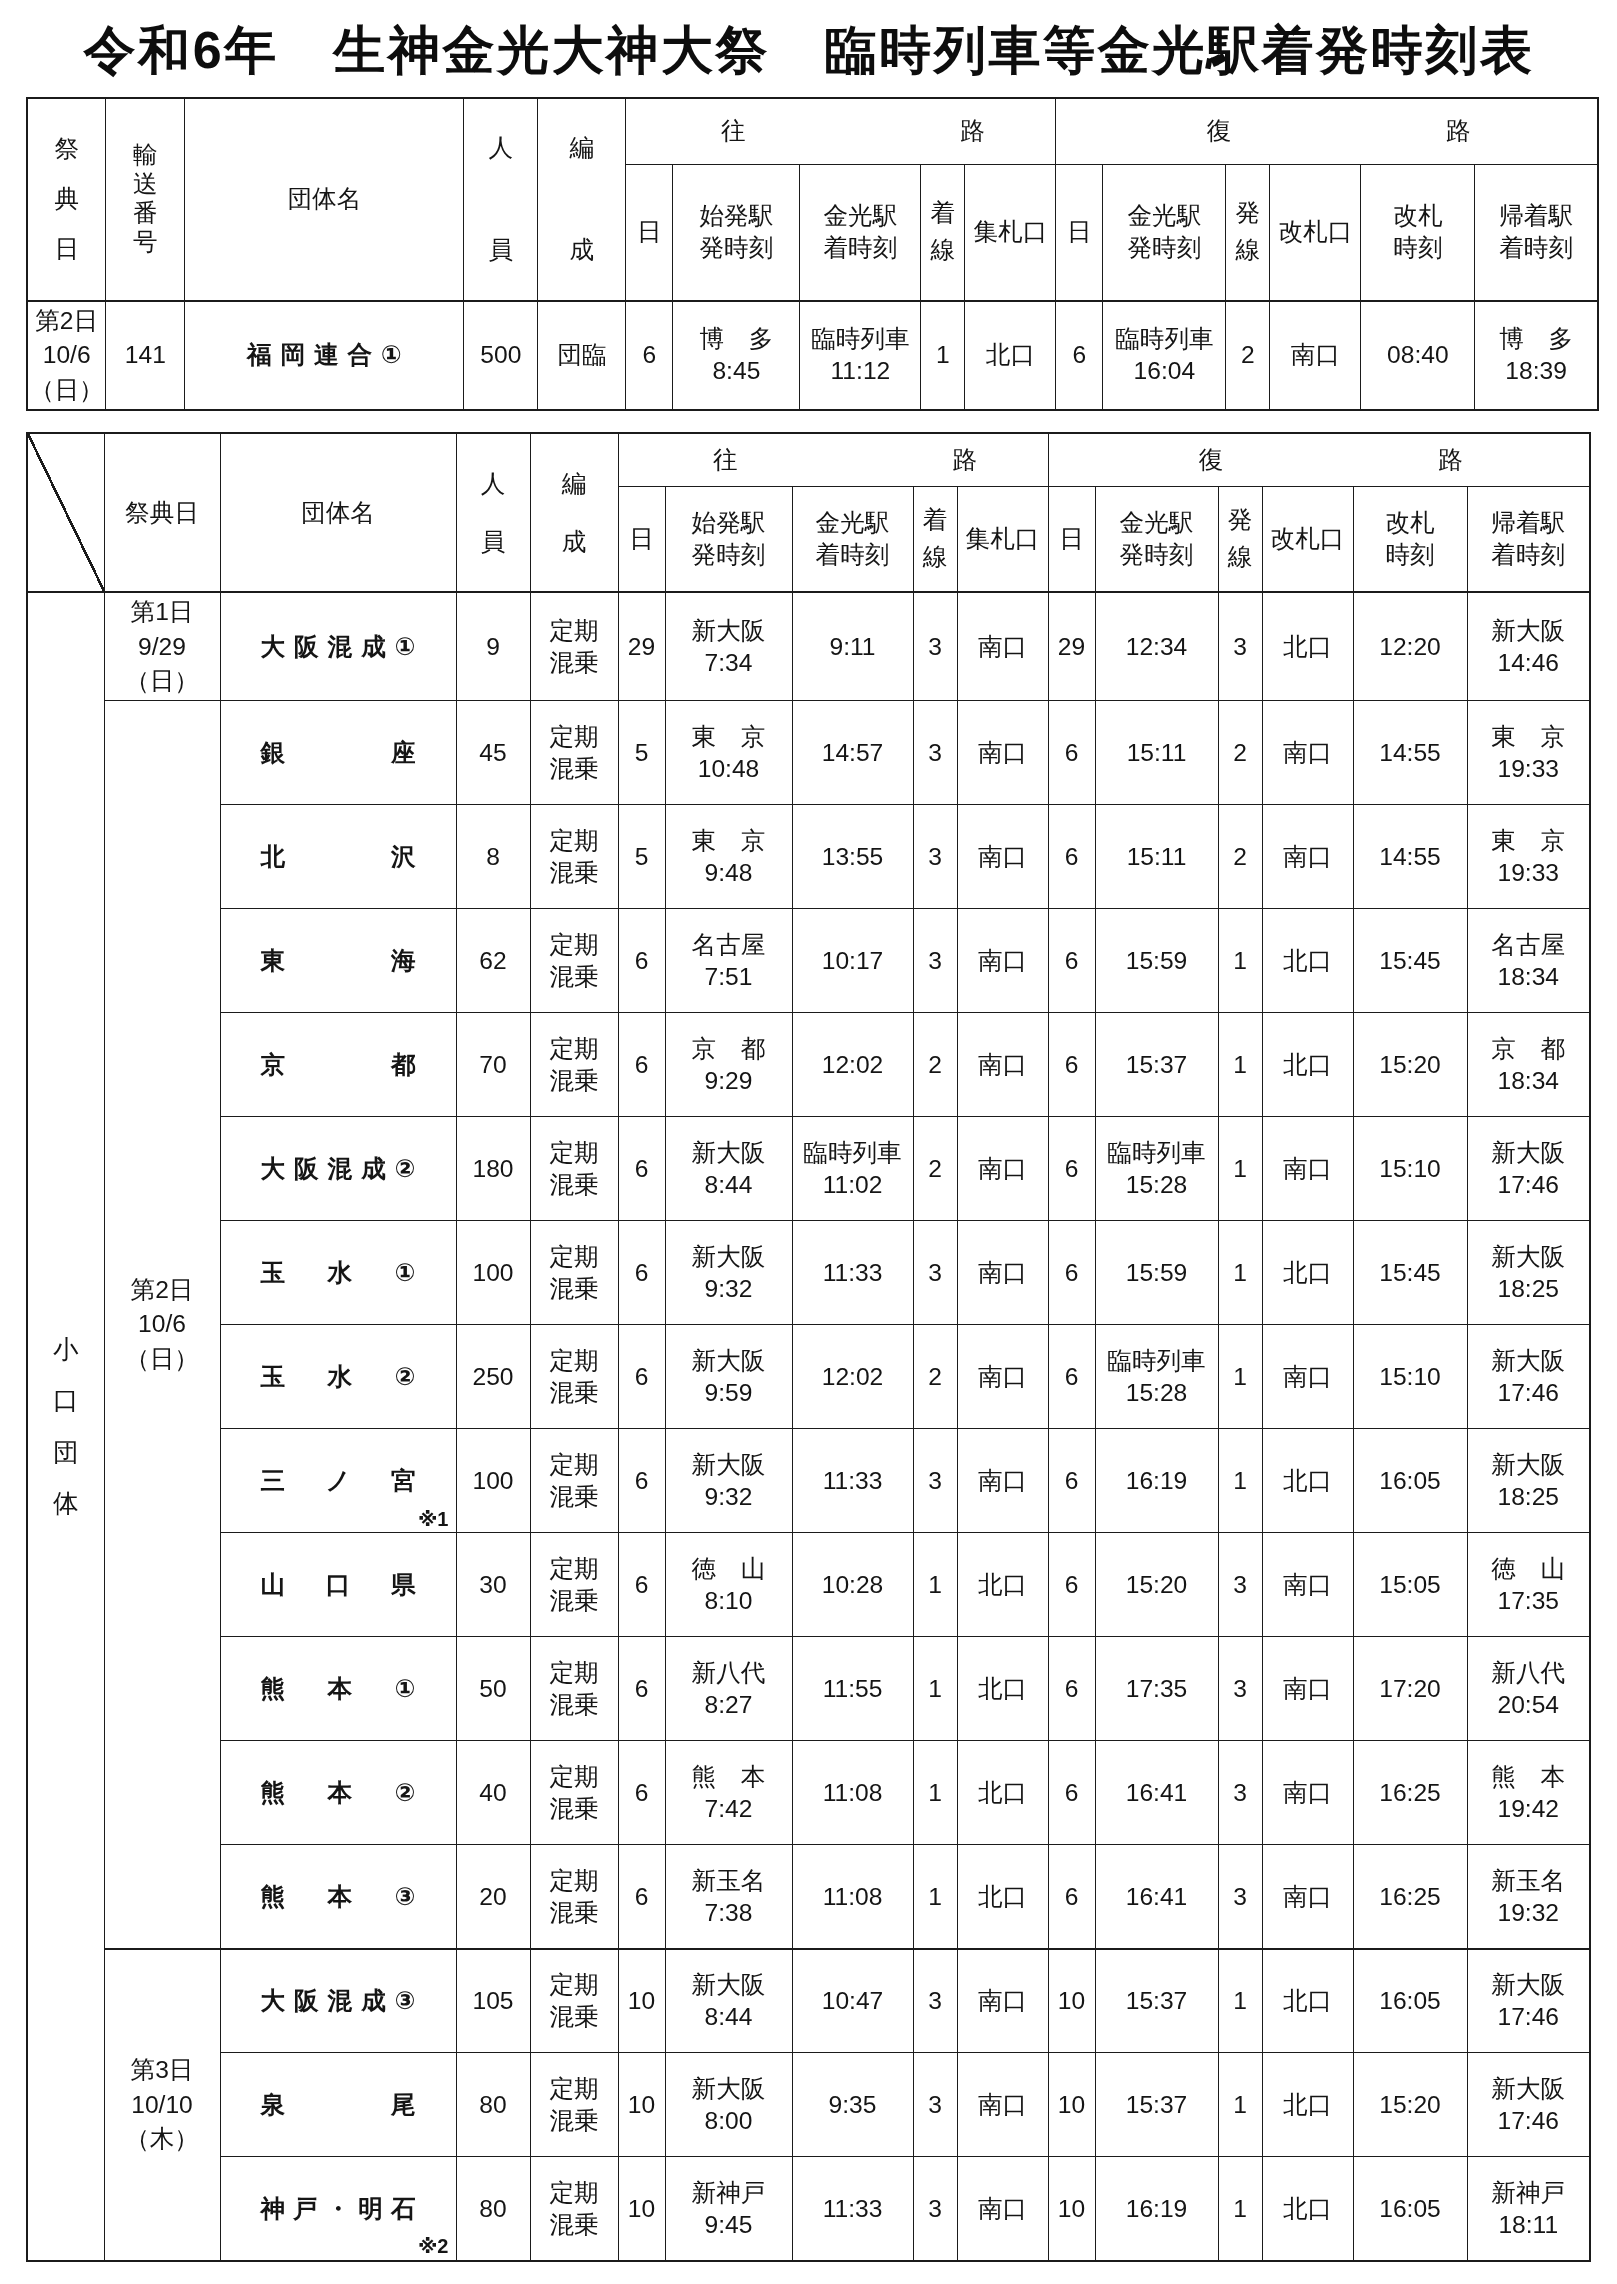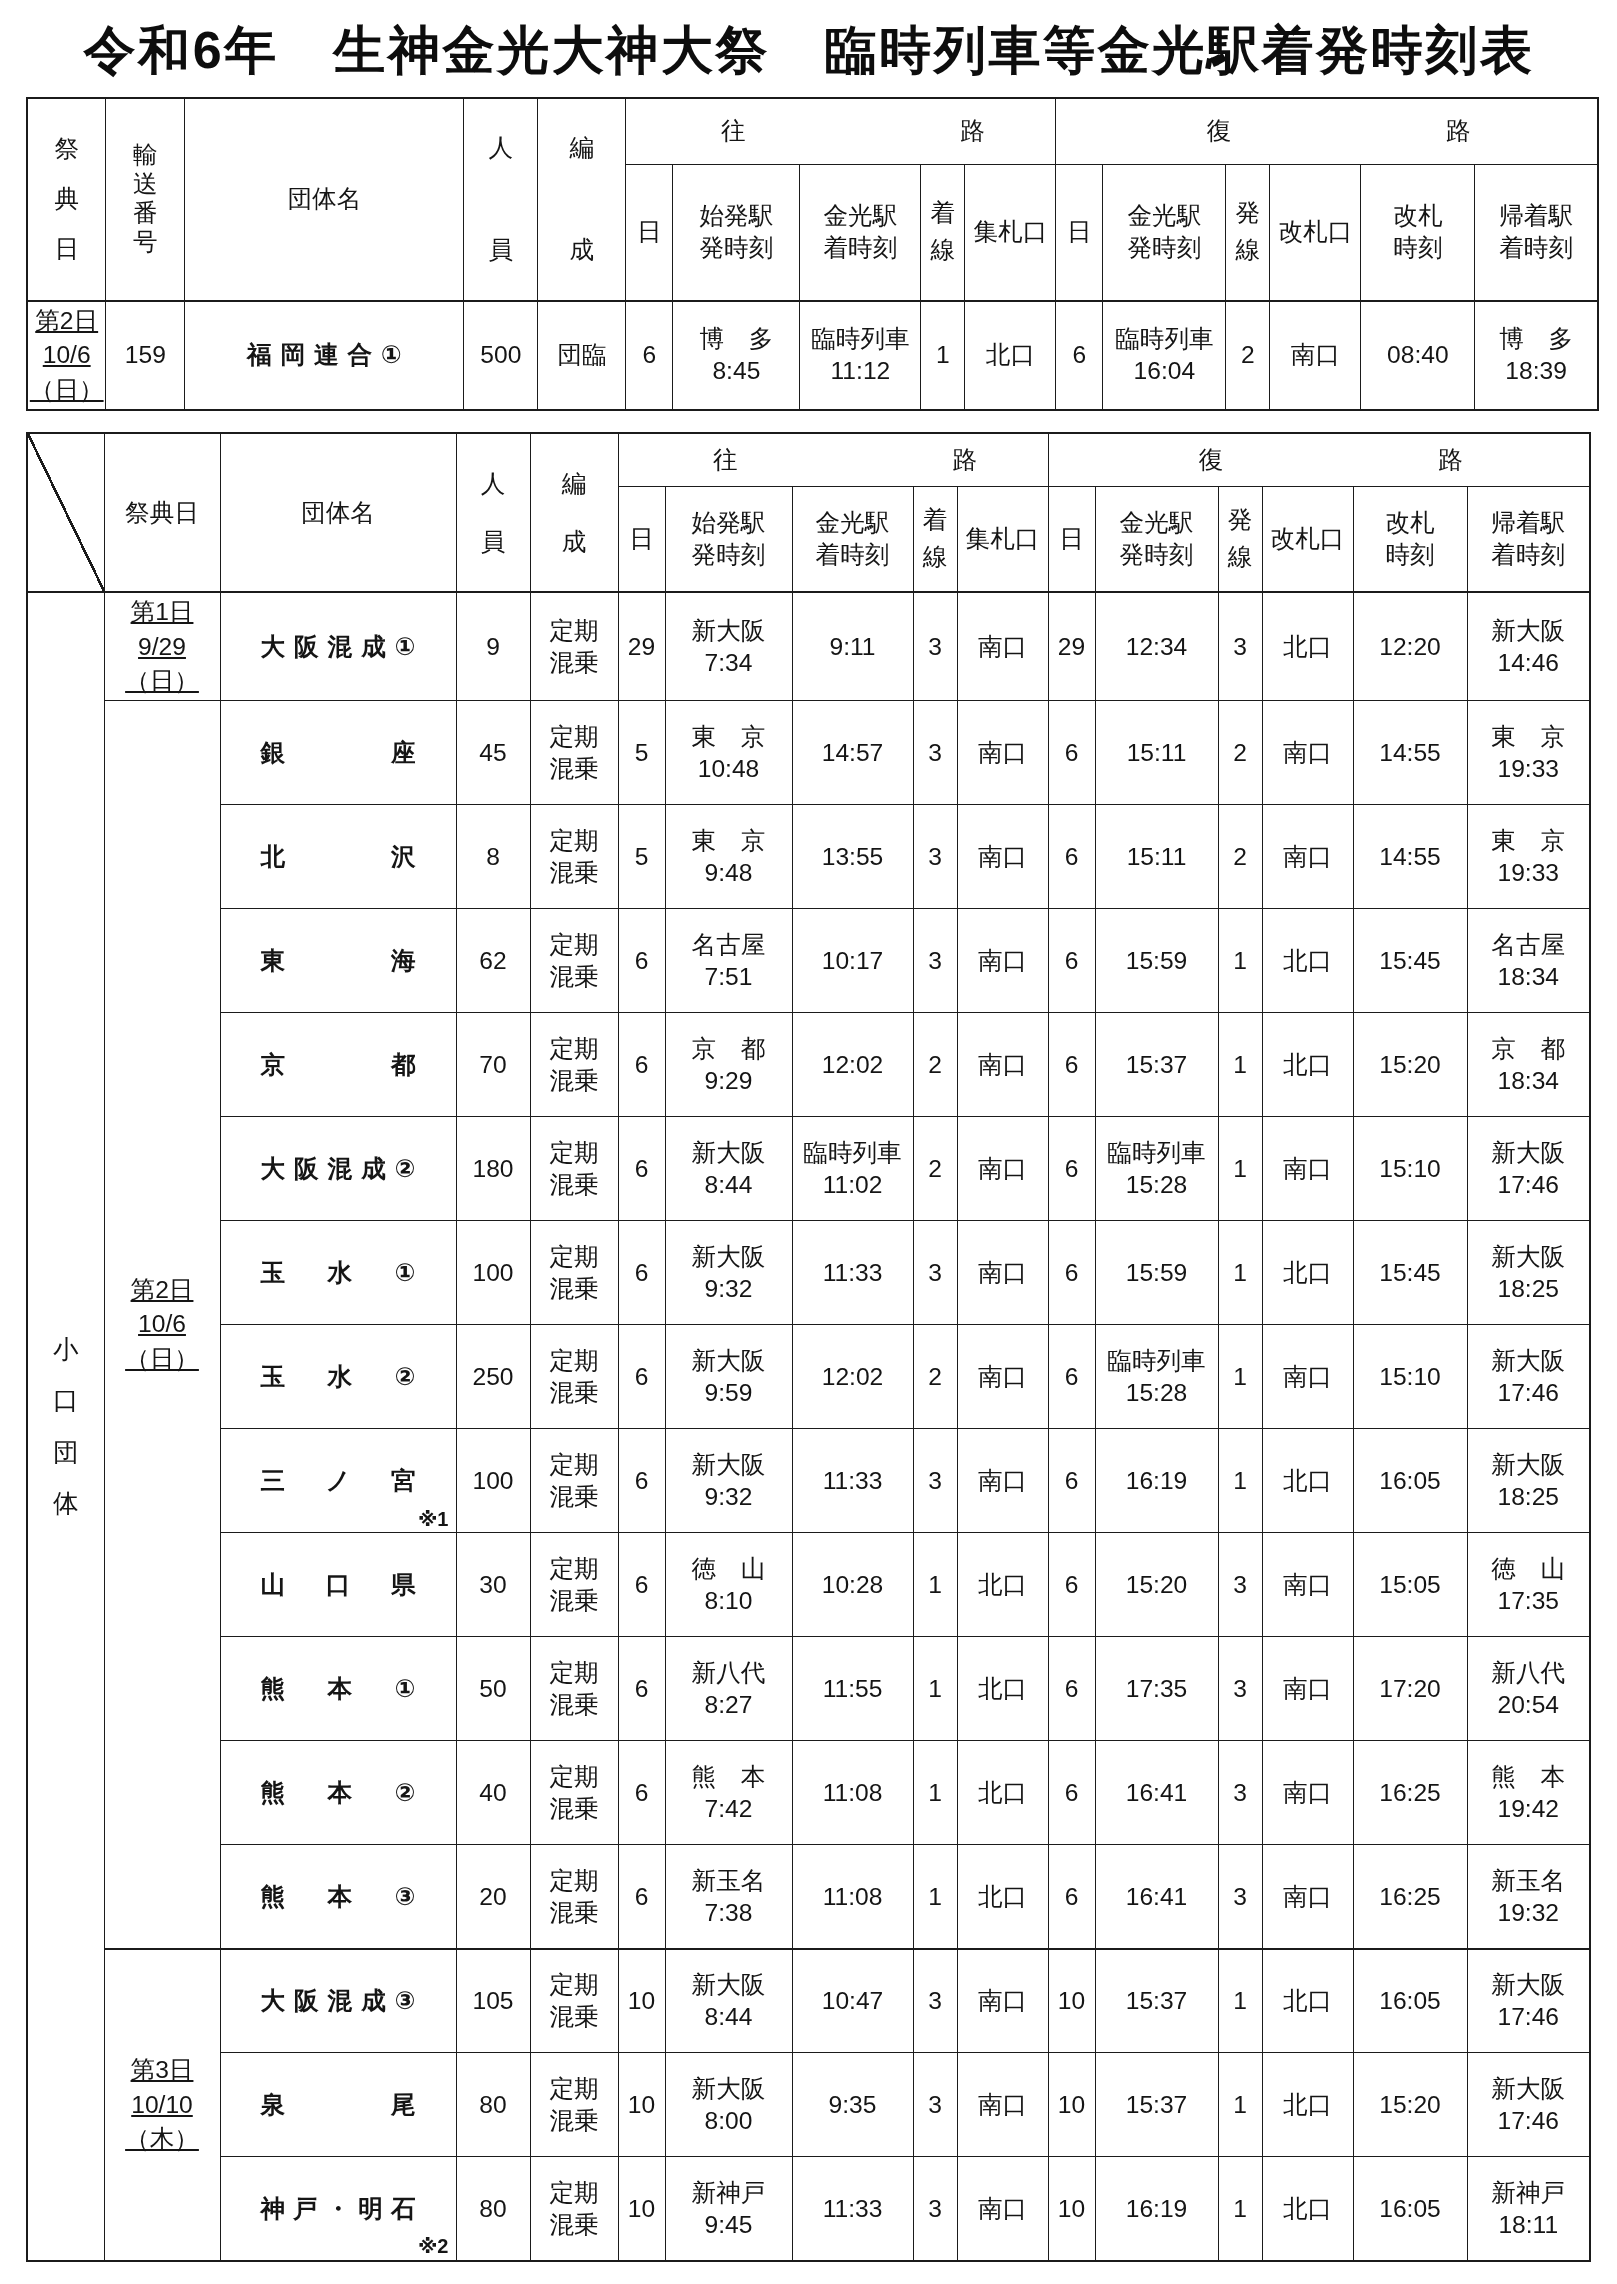--- a/index.html
+++ b/index.html
@@ -38,21 +38,21 @@
   .v4{line-height:1.18;display:inline-block;}
   .vtrack{line-height:1.5;display:inline-block;}
   .vspread{display:flex;flex-direction:column;justify-content:space-between;align-items:center;margin:0 auto;}
   .t1 .vspread{height:134px;}
   .t2 .vspread{height:90px;}
   .jspread{display:inline-block;width:264px;text-align:justify;text-align-last:justify;margin-left:24px;}
   .namecell{position:relative;font-weight:bold;}
   .jname{display:block;width:155px;margin:0 auto;text-align:justify;text-align-last:justify;}
   .note{position:absolute;right:7px;bottom:3.5px;font-size:20px;line-height:1;}
   .vgroup span{display:block;margin:26px 0;font-size:25.5px;line-height:1;}
-  .fday{line-height:1.4;text-decoration:underline;}
+  .fday{line-height:1.4;}
   .diag{
     background:linear-gradient(to top right,
       transparent calc(50% - 1.3px),
       #1b1b1b calc(50% - 1.3px),
       #1b1b1b calc(50% + 1.3px),
       transparent calc(50% + 1.3px));
   }
 </style>
 </head>
 <body>
@@ -116,21 +116,21 @@
 時刻</th>
       <th>帰着駅
 着時刻</th>
     </tr>
   </thead>
   <tbody>
     <tr class="datarow">
       <td class="fday">第2日
 10/6
 （日）</td>
-      <td>159</td>
+      <td>141</td>
       <td class="namecell"><span class="jname">福岡連合①</span></td>
       <td>500</td>
       <td>団臨</td>
       <td>6</td>
       <td>博　多
 8:45</td>
       <td>臨時列車
 11:12</td>
       <td>1</td>
       <td>北口</td>

